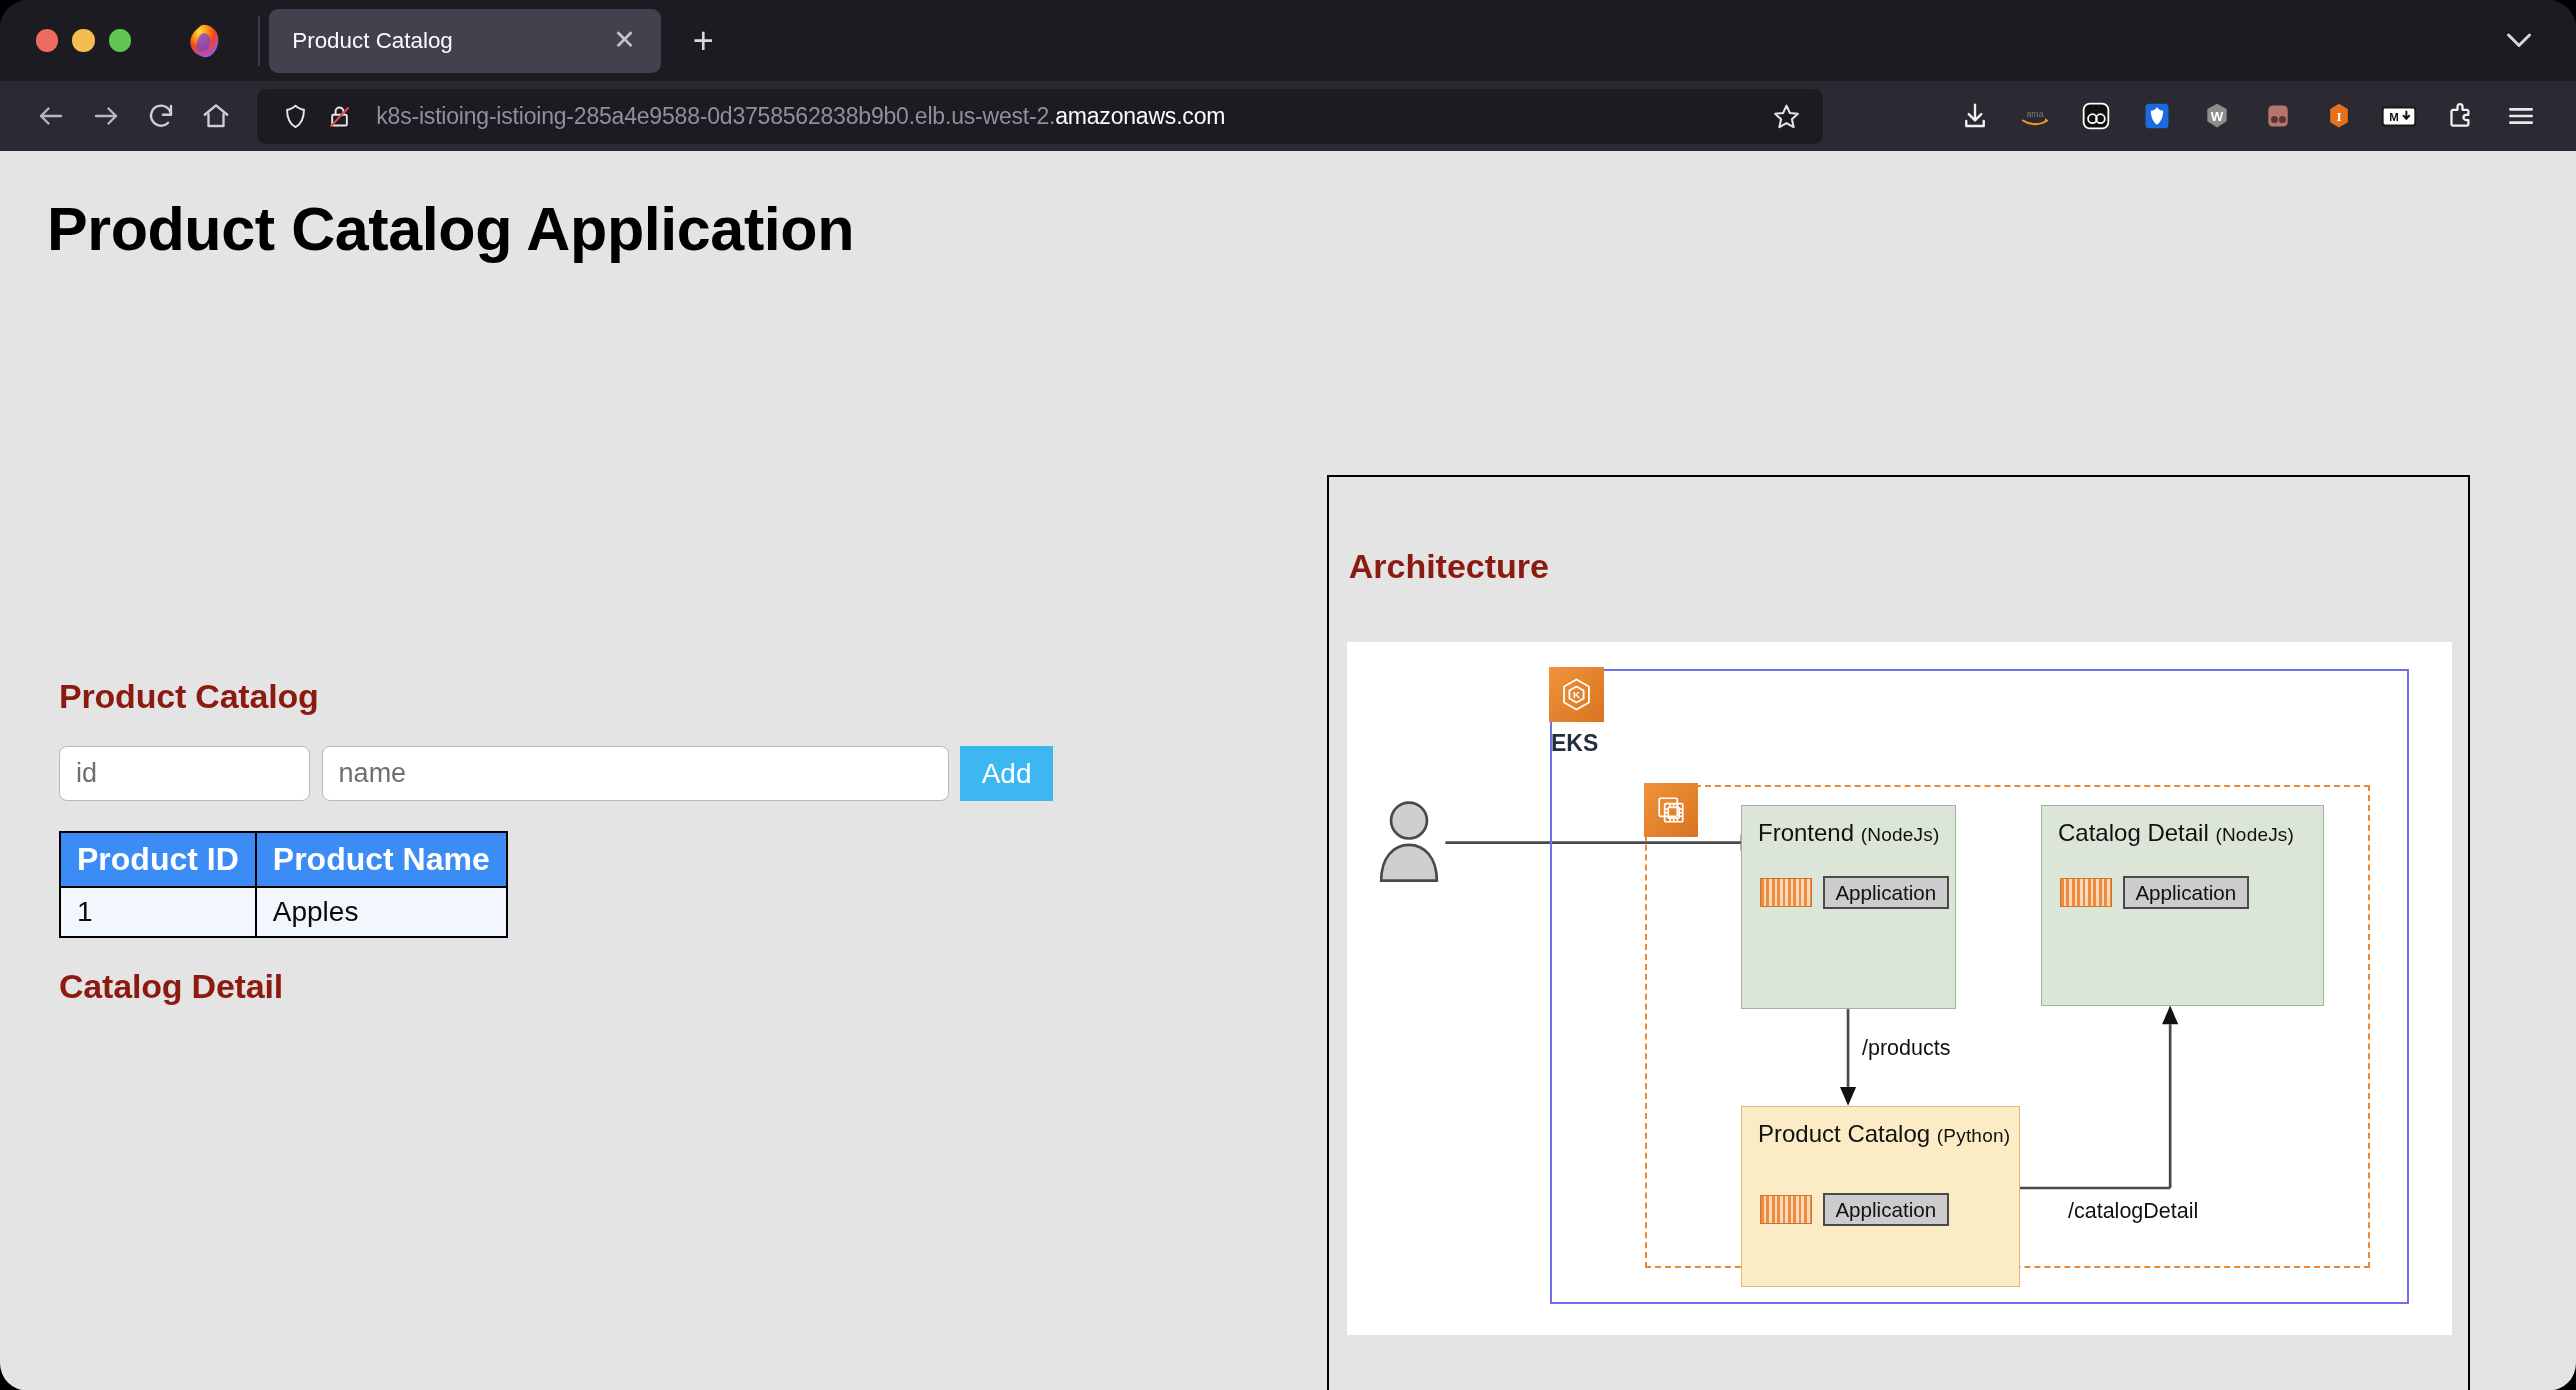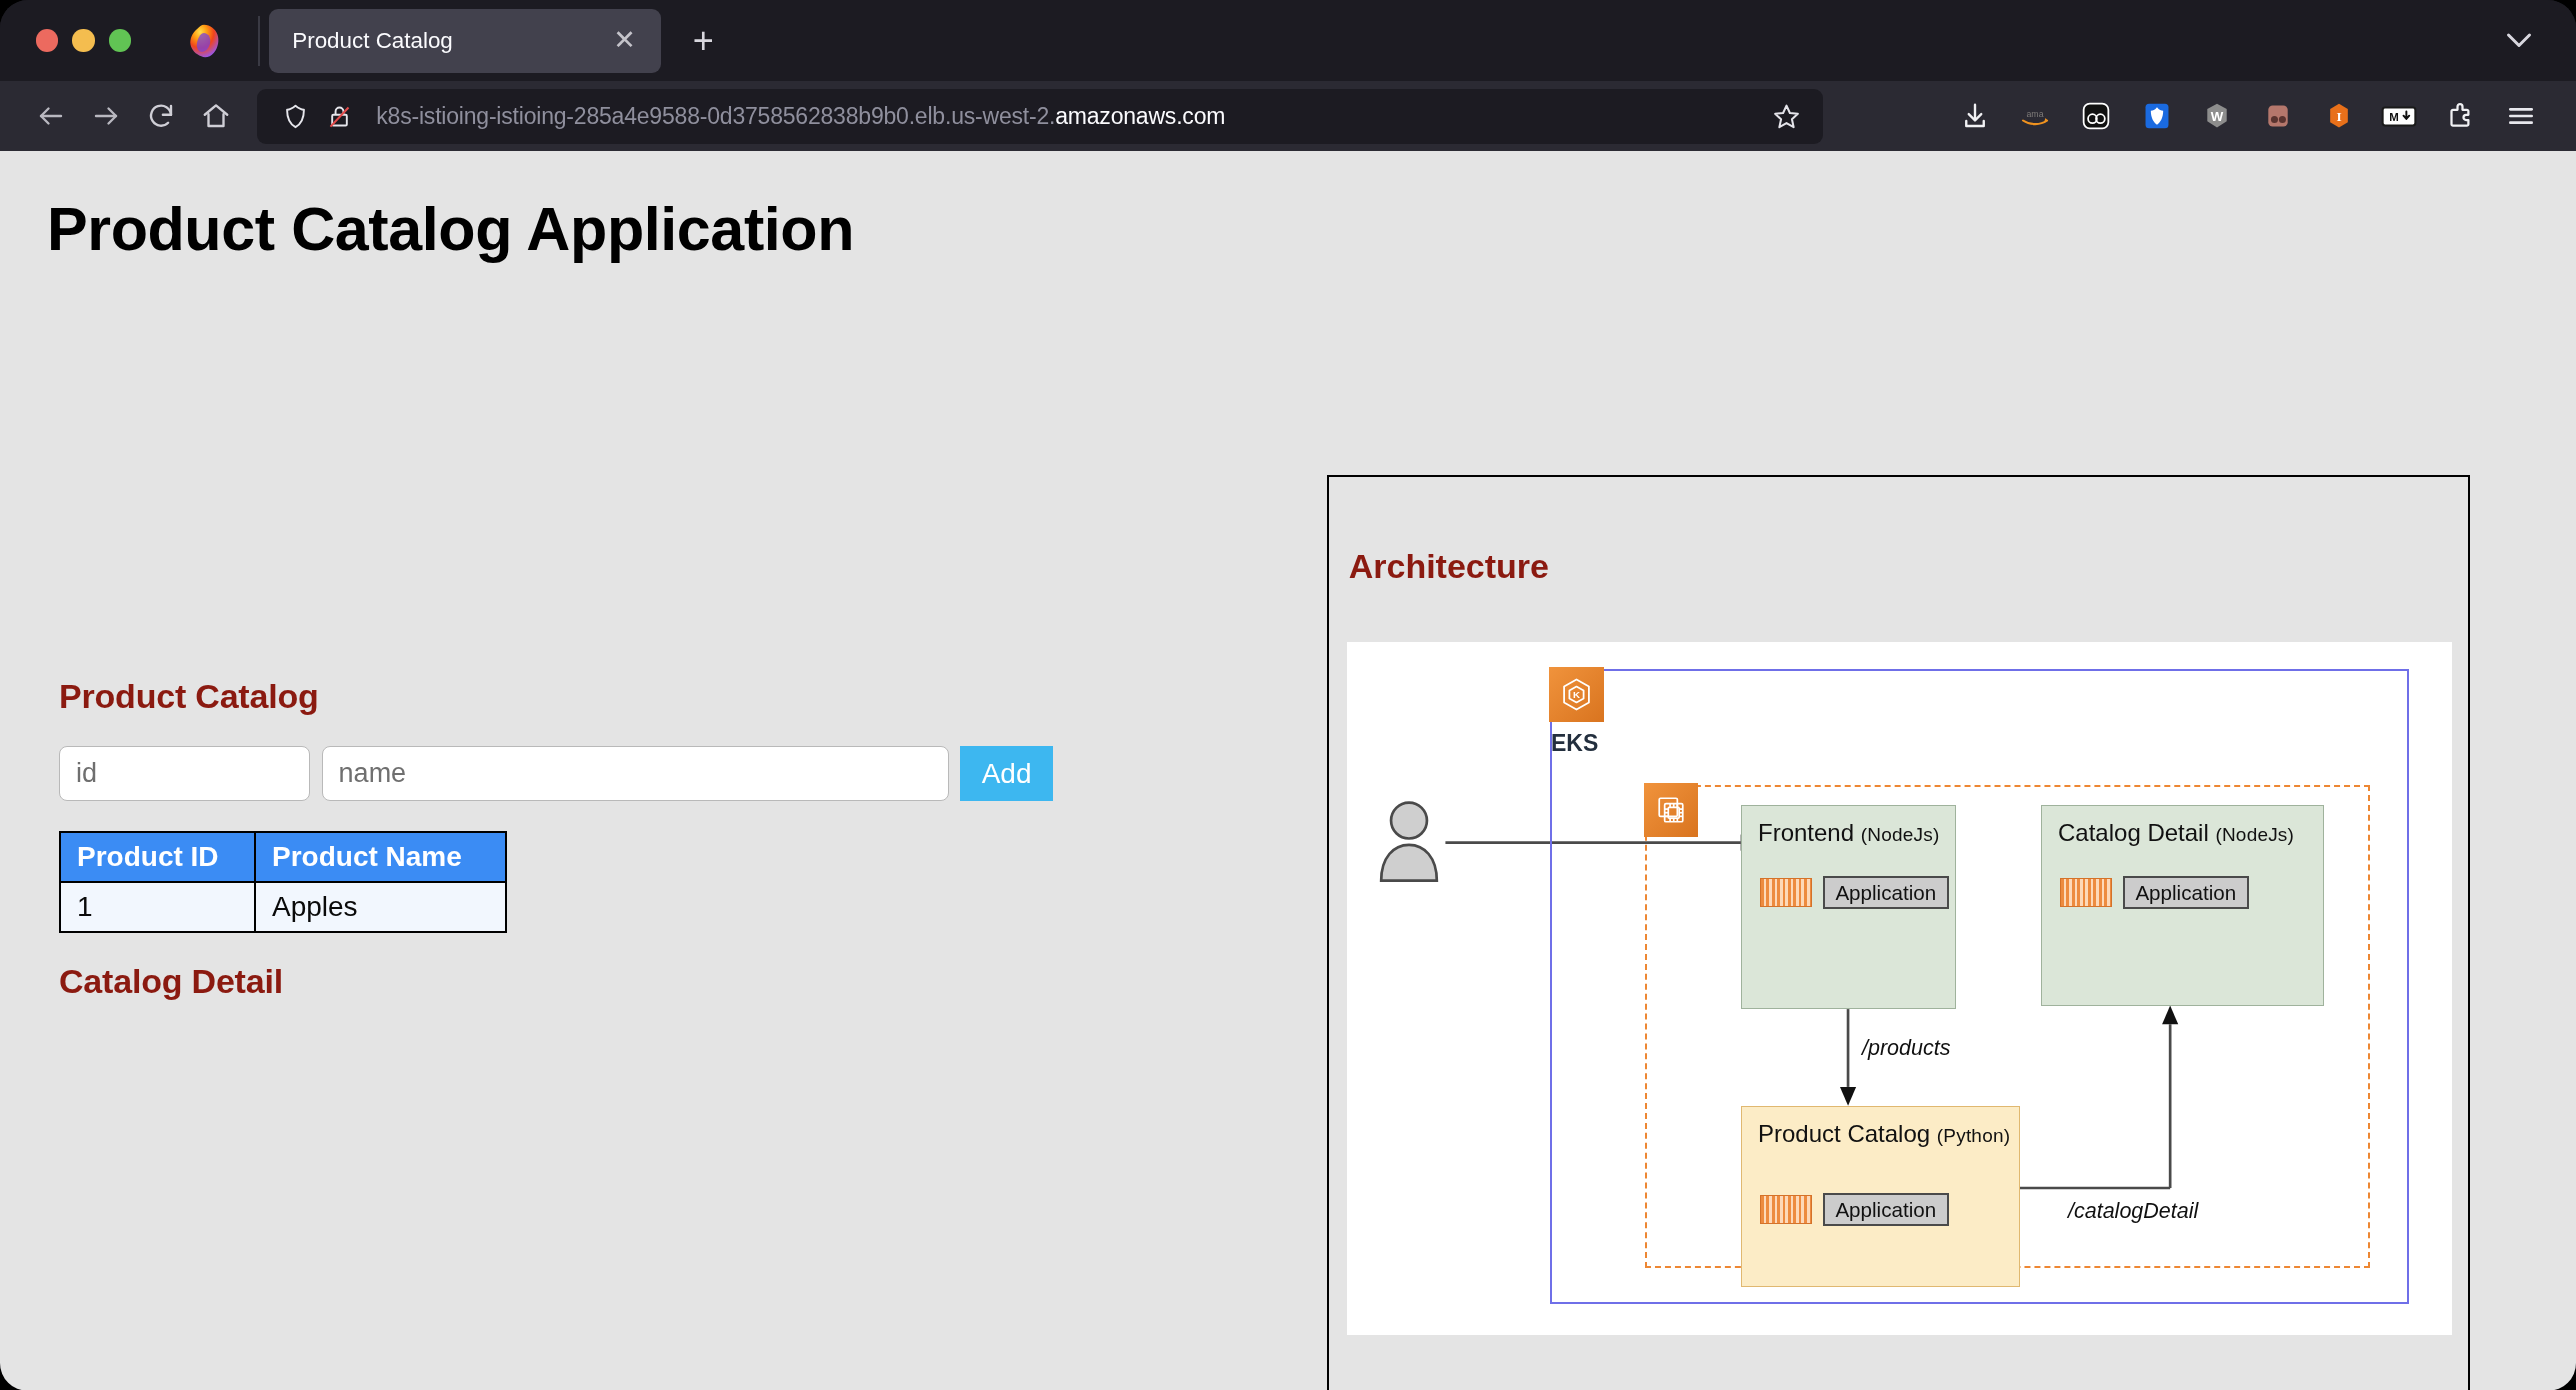--- a/index.html
+++ b/index.html
@@ -244,21 +244,21 @@
     cursor: pointer;
   }
 
   #product-table {
     border-collapse: collapse;
     margin-bottom: 0;
   }
   #product-table th {
     background: #3B8CF4;
     color: #ffffff;
-    font-size: 28px;
+    font-size: 32px;
     font-weight: bold;
     border: 2.7px solid #000000;
     padding: 8px 16px;
     text-align: left;
     white-space: nowrap;
     font-family: "Liberation Sans Narrow", "Liberation Sans", sans-serif;
   }
   #product-table td {
     background: #f2f7fe;
     color: #0a0a0a;
@@ -388,21 +388,20 @@
     position: absolute;
     left: 27px; top: 156px;
     width: 70px; height: 90px;
   }
 
   .edge-label {
     position: absolute;
     font-size: 21.5px;
     color: #111111;
     white-space: nowrap;
-    font-style: italic;
   }
 
   .diag-svg {
     position: absolute;
     left: 0; top: 0;
     width: 1105px; height: 693px;
     pointer-events: none;
   }
 </style>
 </head>

